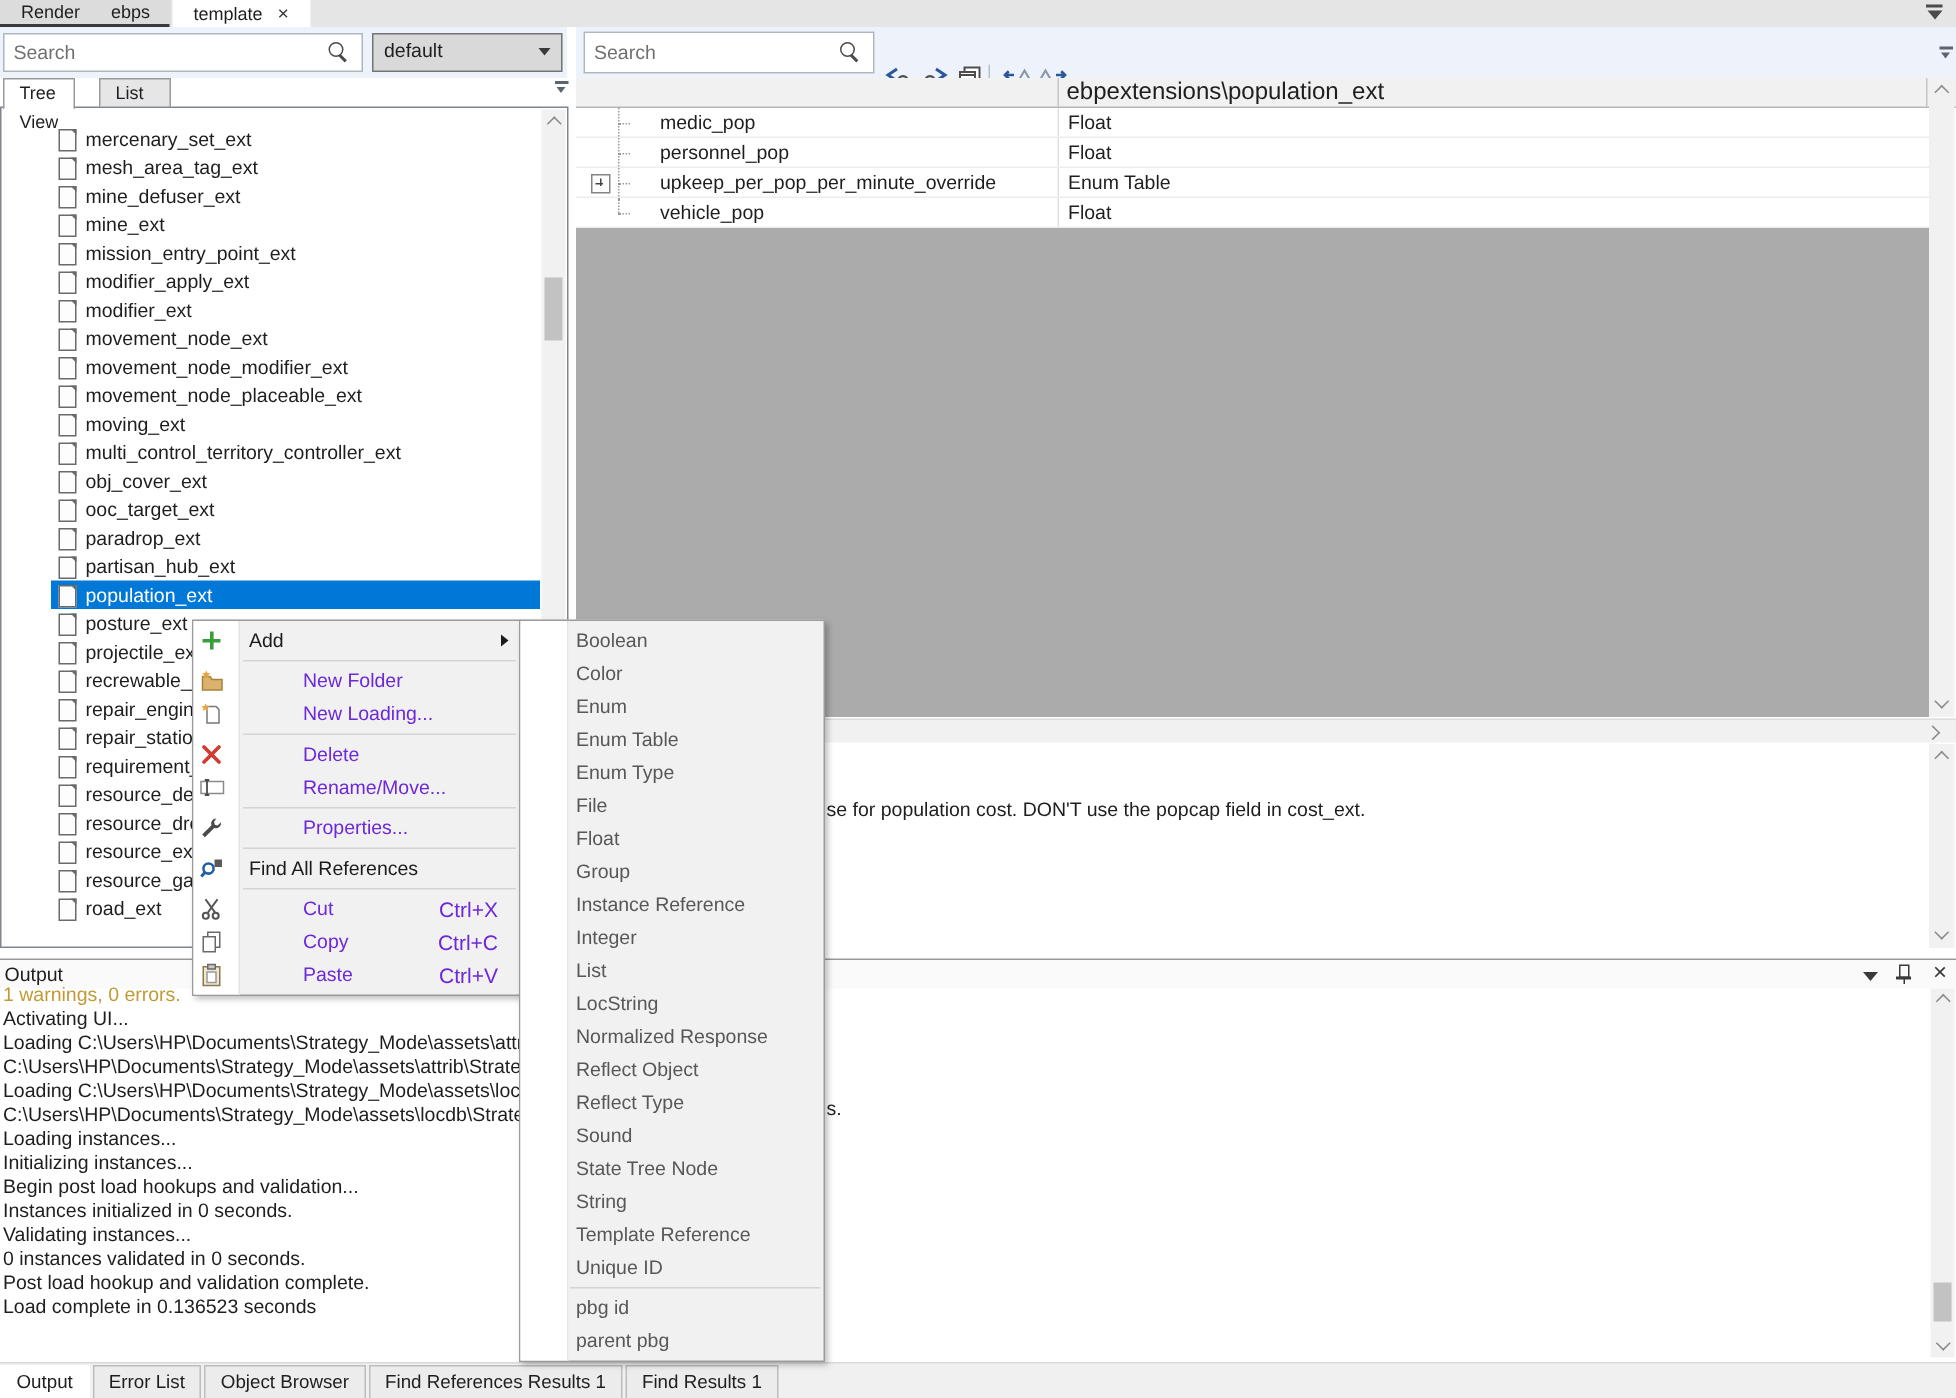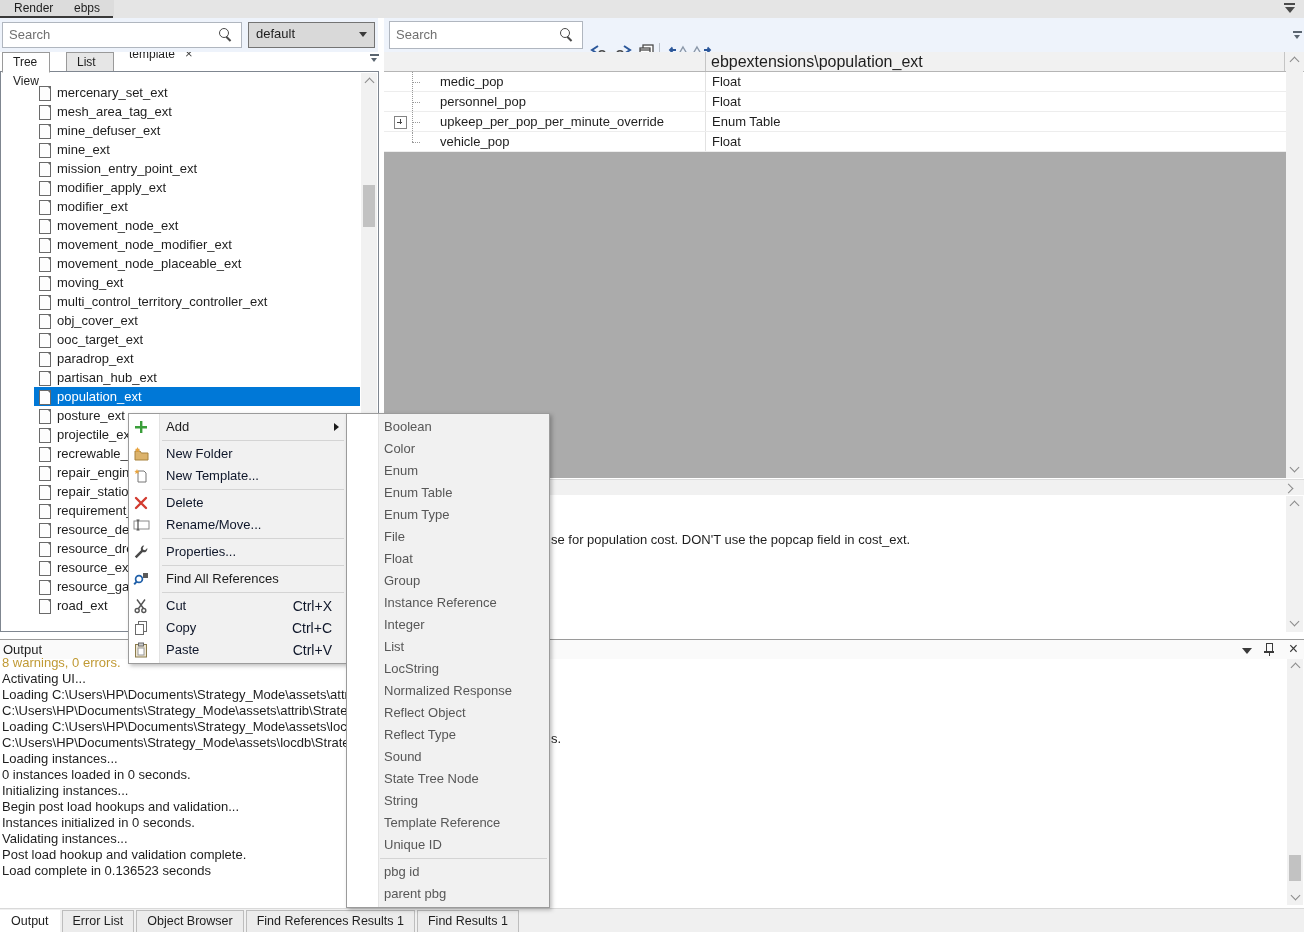--- a/index.html
+++ b/index.html
@@ -5,21 +5,21 @@
   html,body{margin:0;padding:0;background:#fff;}
   #app{position:relative;width:1304px;height:932px;background:#ffffff;
        font-family:"Liberation Sans",sans-serif;font-size:13px;color:#1e1e1e;
        overflow:hidden;-webkit-font-smoothing:antialiased;}
   
   #doc-tabs{position:absolute;left:0;top:0;width:100%;height:18px;background:#e5e5e5;}
   #doc-tabs .edge{position:absolute;left:0;top:0;width:3px;height:16px;background:#3a3a3a;}
   #doc-tabs .underline{position:absolute;left:0;top:16px;width:113px;height:2px;background:#3a3a3a;}
   .doc-tab{position:absolute;top:0;height:16px;line-height:16px;padding:0 14px;background:#dcdcdc;
            font-size:12px;color:#1e1e1e;white-space:nowrap;}
-  .doc-tab.active{background:#ffffff;height:18px;line-height:17px;margin-top:45px;}
+  .doc-tab.active{background:#ffffff;height:18px;line-height:17px;}
   .doc-tab .close{display:inline-block;margin-left:10px;color:#3a3a3a;font-size:13px;}
   #autohide-top{position:absolute;right:8px;top:3px;width:13px;height:10px;}
   #autohide-top .bar{position:absolute;left:1px;top:0;width:11px;height:2px;background:#4a4a4a;}
   #autohide-top .tri{position:absolute;left:2px;top:4px;width:0;height:0;border-left:5px solid transparent;border-right:5px solid transparent;border-top:6px solid #4a4a4a;}
   
   #toolbar{position:absolute;left:0;top:18px;width:100%;height:34px;background:#eef3fb;}
   #toolbar .gap{position:absolute;left:378px;top:0;width:6px;height:34px;background:#ffffff;}
   .searchbox{position:absolute;background:#fff;border:1px solid #b0b6bf;}
   .searchbox .ph{position:absolute;left:6px;top:4px;color:#707070;font-size:13px;}
   .mag{position:absolute;width:14px;height:14px;}
@@ -91,21 +91,21 @@
   .bottom-tab{display:inline-block;height:21px;line-height:21px;margin-top:1px;padding:0 10px;font-size:12.5px;
               background:#ececec;border:1px solid #bdbdbd;margin-right:2px;vertical-align:top;}
   .bottom-tab.active{background:#ffffff;border-color:#ffffff;}
   
   .menu{position:absolute;background:#f1f1f1;border:1px solid #9b9b9b;box-shadow:2px 2px 4px rgba(0,0,0,.25);z-index:50;box-sizing:border-box;padding:2px 0;}
   .menu .gutter{position:absolute;left:0;top:0;bottom:0;width:30px;background:#ffffff;border-right:1px solid #e3e3e3;}
   .menu-item{position:relative;height:22px;line-height:22px;white-space:nowrap;}
   .menu-item .mi-icon{position:absolute;left:4px;top:3px;width:18px;height:16px;}
   .menu-item .mi-label{position:absolute;left:37px;top:0;font-size:13px;color:#1b1b1b;}
   .menu-item .mi-short{position:absolute;right:14px;top:0;font-size:14px;color:#1b1b1b;}
-  .menu-item.disabled .mi-label,.menu-item.disabled .mi-short{color:#0f172a;}
+  .menu-item.disabled .mi-label,.menu-item.disabled .mi-short{color:#6d28d9;margin-left:36px;}
   .menu-item .mi-arrow{position:absolute;right:7px;top:7px;width:0;height:0;border-top:4px solid transparent;border-bottom:4px solid transparent;border-left:5px solid #1b1b1b;}
   .menu-sep{height:1px;background:#d4d4d4;margin:2px 2px 2px 33px;}
   #submenu .mi-label{color:#575757;}
   svg{display:block;}
 </style>
 </head>
 <body>
 
 <div id="app">
 
@@ -426,32 +426,32 @@
     <span class="title">Output</span>
     <span id="oh-caret"></span>
     <span id="oh-pin">
         <span class="head"></span>
         <span class="base"></span>
         <span class="stem"></span>
       </span>
     <span id="oh-close">×</span>
   </div>
   <div id="output-lines">
-      <div class="out-line warn">8 warnings, 0 errors.</div>
+      <div class="out-line warn">1 warnings, 0 errors.</div>
       <div class="out-line">Activating UI...</div>
       <div class="out-line">Loading C:\Users\HP\Documents\Strategy_Mode\assets\attrib\Strategy_M</div>
       <div class="out-line">C:\Users\HP\Documents\Strategy_Mode\assets\attrib\Strategy_M</div>
       <div class="out-line">Loading C:\Users\HP\Documents\Strategy_Mode\assets\locdb\Strategy_M</div>
       <div class="out-line">C:\Users\HP\Documents\Strategy_Mode\assets\locdb\Strategy_M</div>
       <div class="out-line">Loading instances...</div>
-      <div class="out-line">0 instances loaded in 0 seconds.</div>
       <div class="out-line">Initializing instances...</div>
       <div class="out-line">Begin post load hookups and validation...</div>
       <div class="out-line">Instances initialized in 0 seconds.</div>
       <div class="out-line">Validating instances...</div>
+      <div class="out-line">0 instances validated in 0 seconds.</div>
       <div class="out-line">Post load hookup and validation complete.</div>
       <div class="out-line">Load complete in 0.136523 seconds</div>
     </div>
   <span id="out-frag">s.</span>
   <div class="sb" style="left:1287px;top:659px;width:16px;height:246px;">
     <span class="chev up" style="left:5px;top:5px;"></span>
     <div class="thumb" style="top:196px;height:26px;"></div>
     <span class="chev down" style="left:5px;bottom:6px;"></span>
   </div>
 
@@ -478,21 +478,21 @@
         </span>
         <span class="mi-label">New Folder</span>
       </div>
       <div class="menu-item disabled">
         <span class="mi-icon">
           <svg width="16" height="16" viewBox="0 0 16 16">
             <path d="M5 3h6l2 2v9H5z" fill="#fff" stroke="#777"></path>
             <path d="M4 1l.8 1.7 1.9.2-1.4 1.2.4 1.9-1.7-1-1.7 1 .4-1.9L1.3 2.9l1.9-.2z" fill="#e8a33d"></path>
           </svg>
         </span>
-        <span class="mi-label">New Template...</span>
+        <span class="mi-label">New Loading...</span>
       </div>
       <div class="menu-sep"></div>
       <div class="menu-item disabled">
         <span class="mi-icon">
           <svg width="16" height="16" viewBox="0 0 16 16">
             <path d="M3 3l10 10M13 3L3 13" stroke="#d23b30" stroke-width="2.4" stroke-linecap="round"></path>
           </svg>
         </span>
         <span class="mi-label">Delete</span>
       </div>

